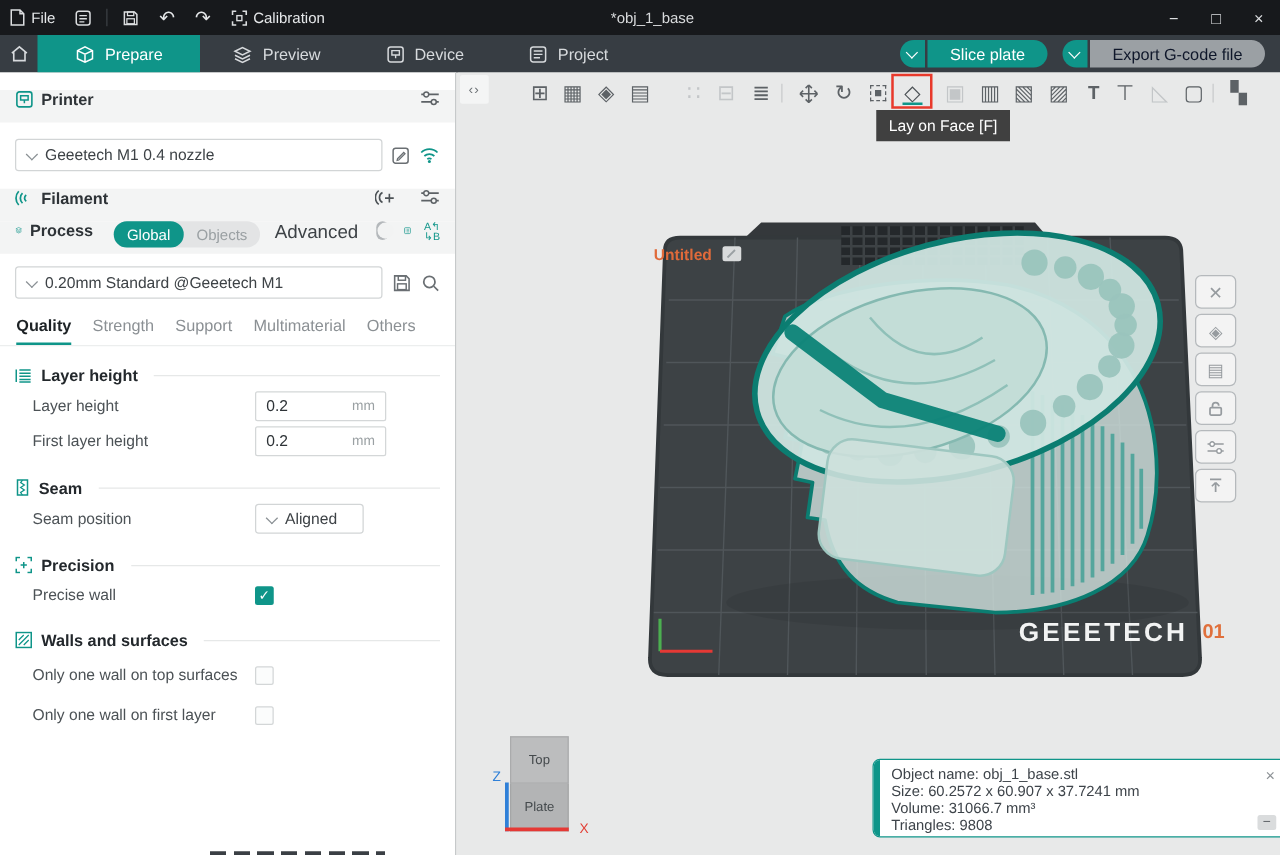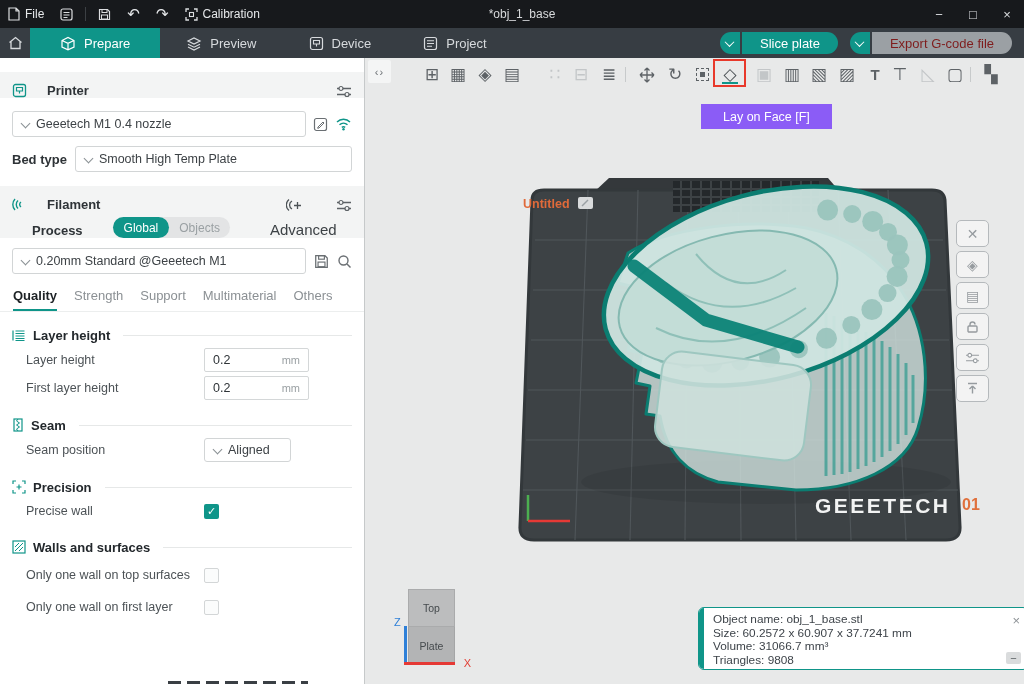--- a/index.html
+++ b/index.html
@@ -18,26 +18,26 @@
   
   .navbar { position:absolute; left:0; top:28px; width:1024px; height:30px; background:#373d43; display:flex; align-items:stretch; color:#d7dadd; font-size:13px; }
   .nav-home { width:30px; display:flex; align-items:center; justify-content:center; }
   .nav-tab { display:flex; align-items:center; gap:8px; padding:0 26px; }
   .nav-tab.active { background:#0f9589; color:#fff; padding:0 30px; }
   .nav-right { margin-left:auto; display:flex; align-items:center; gap:12px; padding-right:12px; }
   .btn-group { display:flex; gap:2px; align-items:center; }
   .chev-btn { width:20px; height:22px; background:#0f9589; border-radius:11px 0 0 11px; display:flex; align-items:center; justify-content:center; }
   .pill-btn { height:22px; border-radius:0 11px 11px 0; padding:0 18px; display:flex; align-items:center; font-size:13px; }
   .pill-teal { background:#0f9589; color:#fff; }
-  .pill-gray { background:#9ba0a4; color:#7f1d1d; }
+  .pill-gray { background:#9ba0a4; color:#0f172a; }
   .chev-w { width:7px; height:7px; border-left:1.6px solid #fff; border-bottom:1.6px solid #fff; transform:rotate(-45deg) translate(1px,-1px); }
 
   
   .sidebar { position:absolute; left:0; top:58px; width:365px; bottom:0; background:#fff; border-right:1px solid #c6c9ca; font-size:13px; }
-  .sec-head { height:26px; background:#f3f4f4; display:flex; align-items:flex-end; gap:20px; padding:0 12px; color:#2e3337; }
+  .sec-head { height:26px; background:#f3f4f4; display:flex; align-items:flex-start; gap:6px; padding:0 12px; color:#2e3337; }
   .sec-head .title { font-weight:bold; font-size:13px; }
   .sec-head .sp { flex:1; }
   .row { display:flex; align-items:center; padding:0 12px; }
   .sel { height:26px; border:1px solid #d2d5d6; border-radius:3px; background:#fff; display:flex; align-items:center; font-size:12.5px; color:#3d4246; }
   .chev-g { width:7px; height:7px; border-left:1.4px solid #8a9094; border-bottom:1.4px solid #8a9094; transform:rotate(-45deg); margin:-2px 7px 0 9px; flex:none; }
   .scope-pill { background:#e3e4e5; border-radius:11px; height:21px; display:flex; align-items:center; margin-left:10px; }
   .scope-on { background:#0f9589; color:#fff; border-radius:11px; height:21px; display:flex; align-items:center; padding:0 11px; font-size:12px; }
   .scope-off { color:#9aa0a3; padding:0 10px; font-size:12px; }
   .toggle { width:27px; height:15px; border-radius:8px; background:#b4b8bb; position:relative; margin-left:8px; }
   .toggle .knob { position:absolute; left:1px; top:1px; width:13px; height:13px; border-radius:50%; background:#f2f3f3; }
@@ -62,21 +62,21 @@
   
   .viewport { position:absolute; left:366px; top:58px; right:0; bottom:0; background:#e8e9e9; }
   .collapse { position:absolute; left:2px; top:2px; width:23px; height:23px; background:#f4f5f5; border-radius:2px; display:flex; align-items:center; justify-content:center; color:#6c7175; font-size:11px; letter-spacing:1px; }
   .ticon { position:absolute; top:3px; width:26px; height:27px; display:flex; align-items:center; justify-content:center; font-size:17px; color:#5d6266; }
   .ticon.dis { color:#c3c6c8; }
   .tsep { position:absolute; top:9px; width:1px; height:15px; background:#c7cacb; }
   .scale-box { width:13px; height:13px; border:1.4px dashed #5d6266; display:flex; align-items:center; justify-content:center; }
   .scale-box i { width:5px; height:5px; background:#5d6266; display:block; }
   .lay-under { position:absolute; left:5px; right:5px; bottom:4px; height:2px; background:#0f9589; }
   .hl-red { position:absolute; left:347px; top:1px; width:33px; height:28px; border:2px solid #e8392b; }
-  .tooltip { position:absolute; left:335px; top:30px; height:25px; background:#8b5cf6; color:#fff; font-size:12.5px; display:flex; align-items:center; padding:0 22px;margin-top:16px; }
+  .tooltip { position:absolute; left:335px; top:30px; height:25px; background:#404040; color:#fff; font-size:12.5px; display:flex; align-items:center; padding:0 10px; }
 
   .rt-btn { position:absolute; left:590px; width:33px; height:27px; border:1.5px solid #b5b9bc; border-radius:5px; background:rgba(251,252,252,.55); display:flex; align-items:center; justify-content:center; color:#969b9f; font-size:14px; }
 
   
   .navcube { position:absolute; left:42px; top:531px; width:47px; height:76px; }
   .nc-cell { position:absolute; left:0; width:47px; height:38px; display:flex; align-items:center; justify-content:center; font-size:10.5px; color:#454a4d; }
   .nc-top { top:0; background:#bcbdbe; border:1px solid #aaabac; }
   .nc-front { top:38px; background:#b3b4b5; border:1px solid #a5a6a7; border-top:none; }
   .nc-z { position:absolute; left:-14px; top:27px; color:#2f80d8; font-size:11px; }
   .nc-x { position:absolute; right:-16px; bottom:-4px; color:#e23f35; font-size:11px; }
@@ -217,27 +217,20 @@
     <svg class="icon" width="15" height="15" viewBox="0 0 15 15">
         <rect x="1.5" y="1.5" width="12" height="12" rx="2" fill="none" stroke="#6a6f73" stroke-width="1.2"></rect>
         <path d="M5 10 l5-5 l1 1 l-5 5 l-1.3 .3 z" fill="none" stroke="#6a6f73" stroke-width="1"></path>
       </svg>
     <svg class="icon" width="17" height="14" viewBox="0 0 17 14">
         <path d="M2 5 a9 9 0 0 1 13 0 M4.5 7.8 a6 6 0 0 1 8 0 M6.8 10.3 a3 3 0 0 1 3.4 0" fill="none" stroke="#0f9589" stroke-width="1.4"></path>
         <circle cx="8.5" cy="12.2" r="1.2" fill="#0f9589"></circle>
       </svg>
   </div>
 
-  <div class="row" style="margin-top:9px; gap:8px">
-    <span style="font-weight:bold; font-size:13px; color:#2e3337">Bed type</span>
-    <div class="sel" style="flex:1">
-      <span class="chev-g"></span>
-      <span>Smooth High Temp Plate</span>
-    </div>
-  </div>
 
   <div class="sec-head" style="margin-top:14px">
     <svg class="icon" width="15" height="15" viewBox="0 0 15 15">
         <path d="M3 2 a8 8 0 0 0 0 11 M6 3.5 a5.5 5.5 0 0 0 0 8 M9 5 a3 3 0 0 0 0 5" fill="none" stroke="#0f9589" stroke-width="1.4"></path>
       </svg>
     <span class="title">Filament</span>
     <span class="sp"></span>
     <svg class="icon" width="16" height="14" viewBox="0 0 16 14" style="margin-right:14px">
         <path d="M3 1.5 a7 7 0 0 0 0 11 M6 3 a4.5 4.5 0 0 0 0 8" fill="none" stroke="#4c5256" stroke-width="1.3"></path>
         <path d="M11.5 4 v7 M8 7.5 h7" stroke="#4c5256" stroke-width="1.3"></path>

